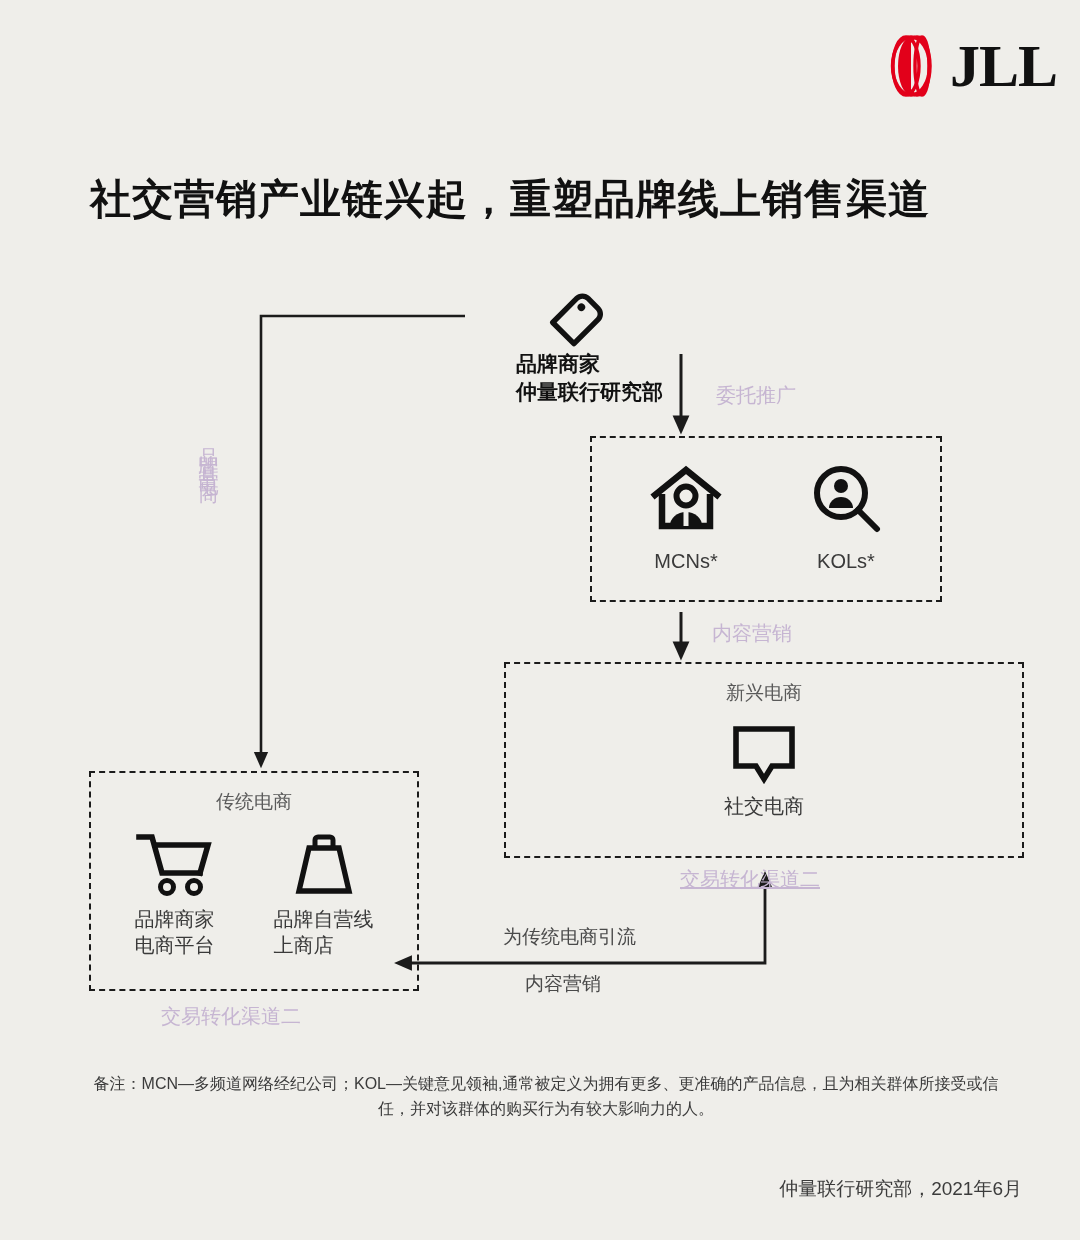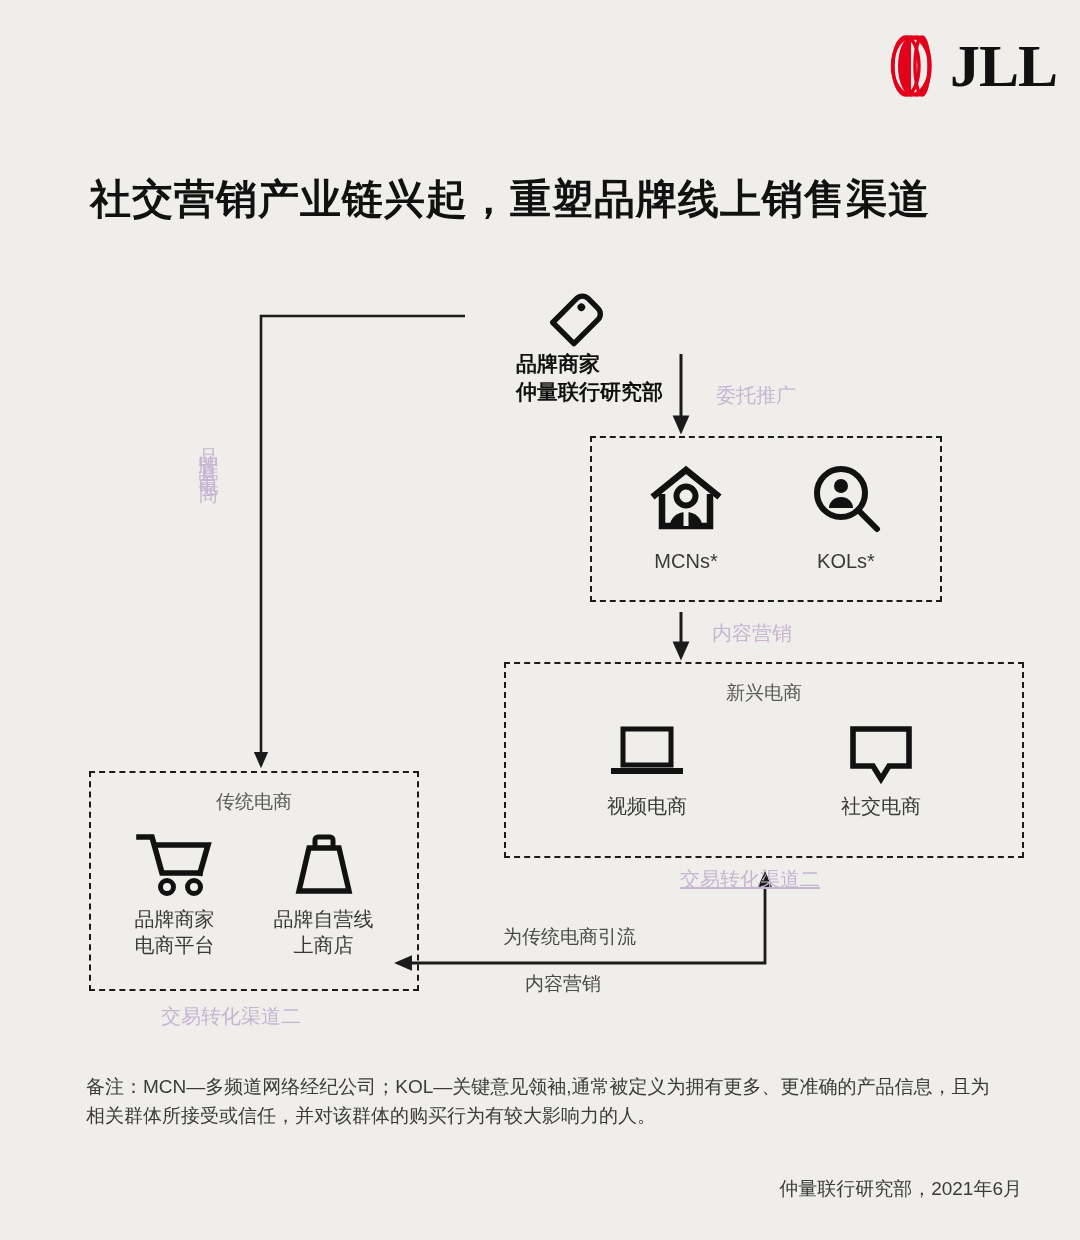--- a/index.html
+++ b/index.html
@@ -47,21 +47,20 @@
     font-size: 41px;
     font-weight: 700;
     letter-spacing: 1px;
     color: #111;
     white-space: nowrap;
   }
   
   .node-label {
     font-size: 19px;
     color: #4a4a4a;
-    text-align: center;
     line-height: 1.28;
     white-space: nowrap;
   }
   .box-title {
     font-size: 19px;
     color: #5a5a5a;
     text-align: center;
     white-space: nowrap;
   }
   .dashed-box {
@@ -154,23 +153,24 @@
     font-size: 20px;
     color: #c6b5d2;
     letter-spacing: 7px;
   }
   
   .footnote {
     position: absolute;
     left: 86px;
     top: 1072px;
     width: 920px;
-    font-size: 19px;
+    font-size: 16px;
     line-height: 1.55;
     color: #3b3b3b;
+    text-align: center;
   }
   .source {
     position: absolute;
     right: 58px;
     top: 1176px;
     font-size: 19px;
     color: #3b3b3b;
     white-space: nowrap;
   }
   svg { overflow: visible; }
@@ -255,27 +255,20 @@
         </svg>
         <div class="node-label">KOLs*</div>
       </div>
     </div>
   </div>
 
   <div class="dashed-box" id="emerging-box">
     <div class="emerging-inner">
       <div class="box-title">新兴电商</div>
       <div class="emerging-row">
-        <div class="cell">
-          <svg class="icon" width="72" height="58" viewBox="0 0 72 58">
-            <rect x="12" y="5" width="48" height="36" fill="none" stroke="#111" stroke-width="5"></rect>
-            <line x1="3" y1="47" x2="69" y2="47" stroke="#111" stroke-width="6" stroke-linecap="square"></line>
-          </svg>
-          <div class="node-label">视频电商</div>
-        </div>
         <div class="cell">
           <svg class="icon" width="66" height="58" viewBox="0 0 66 58">
             <path d="M5 5 H61 V42 H41 L33 55 L25 42 H5 Z" fill="none" stroke="#111" stroke-width="5.6" stroke-linejoin="miter"></path>
           </svg>
           <div class="node-label">社交电商</div>
         </div>
       </div>
     </div>
   </div>
 

